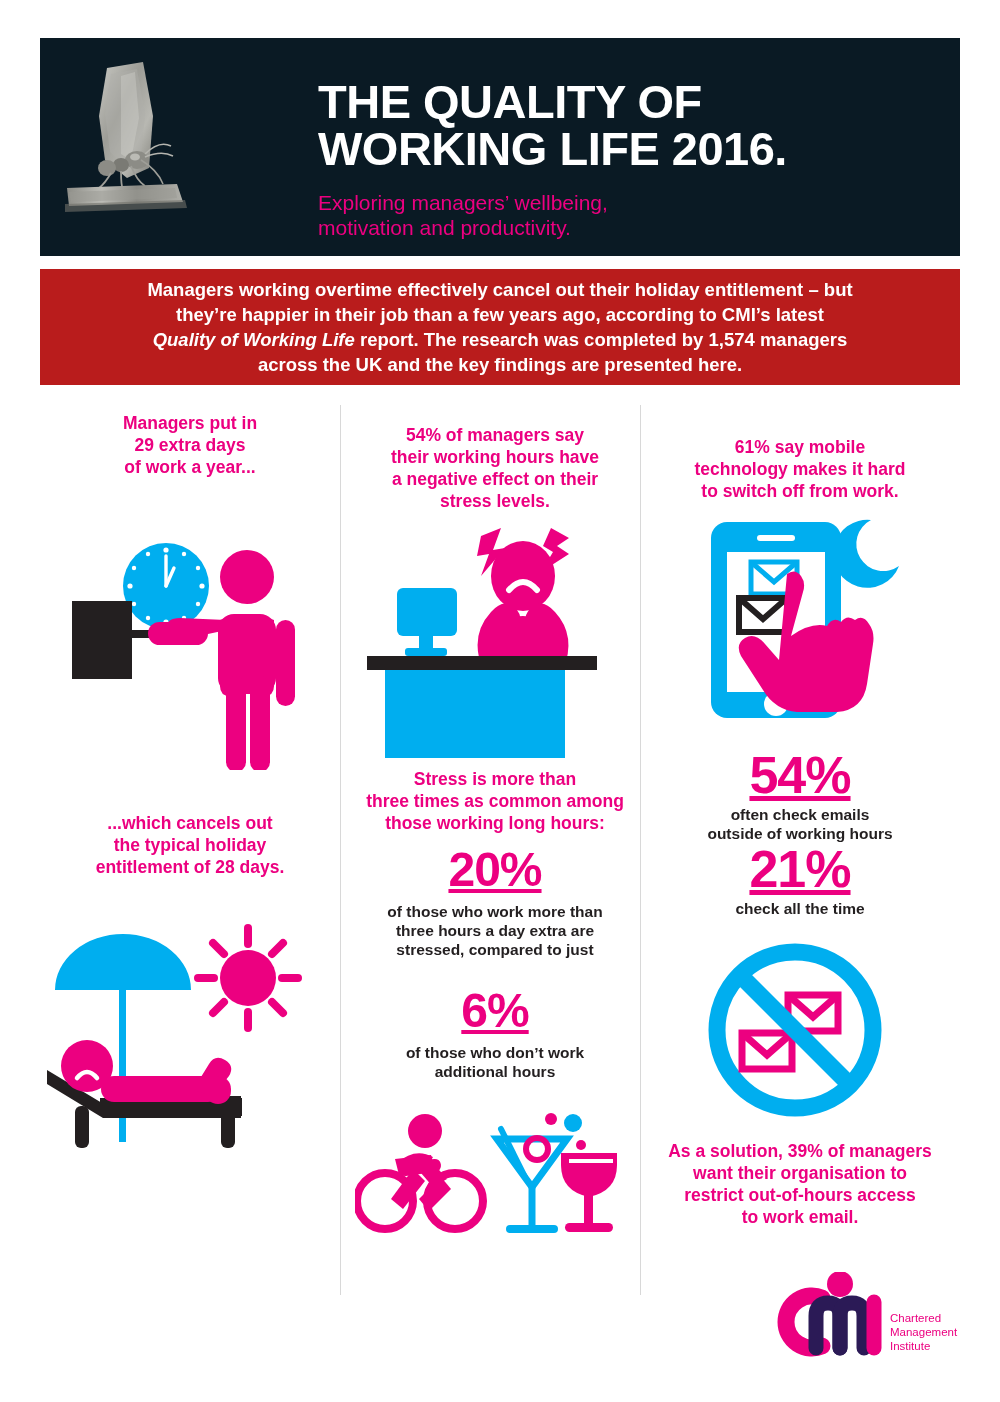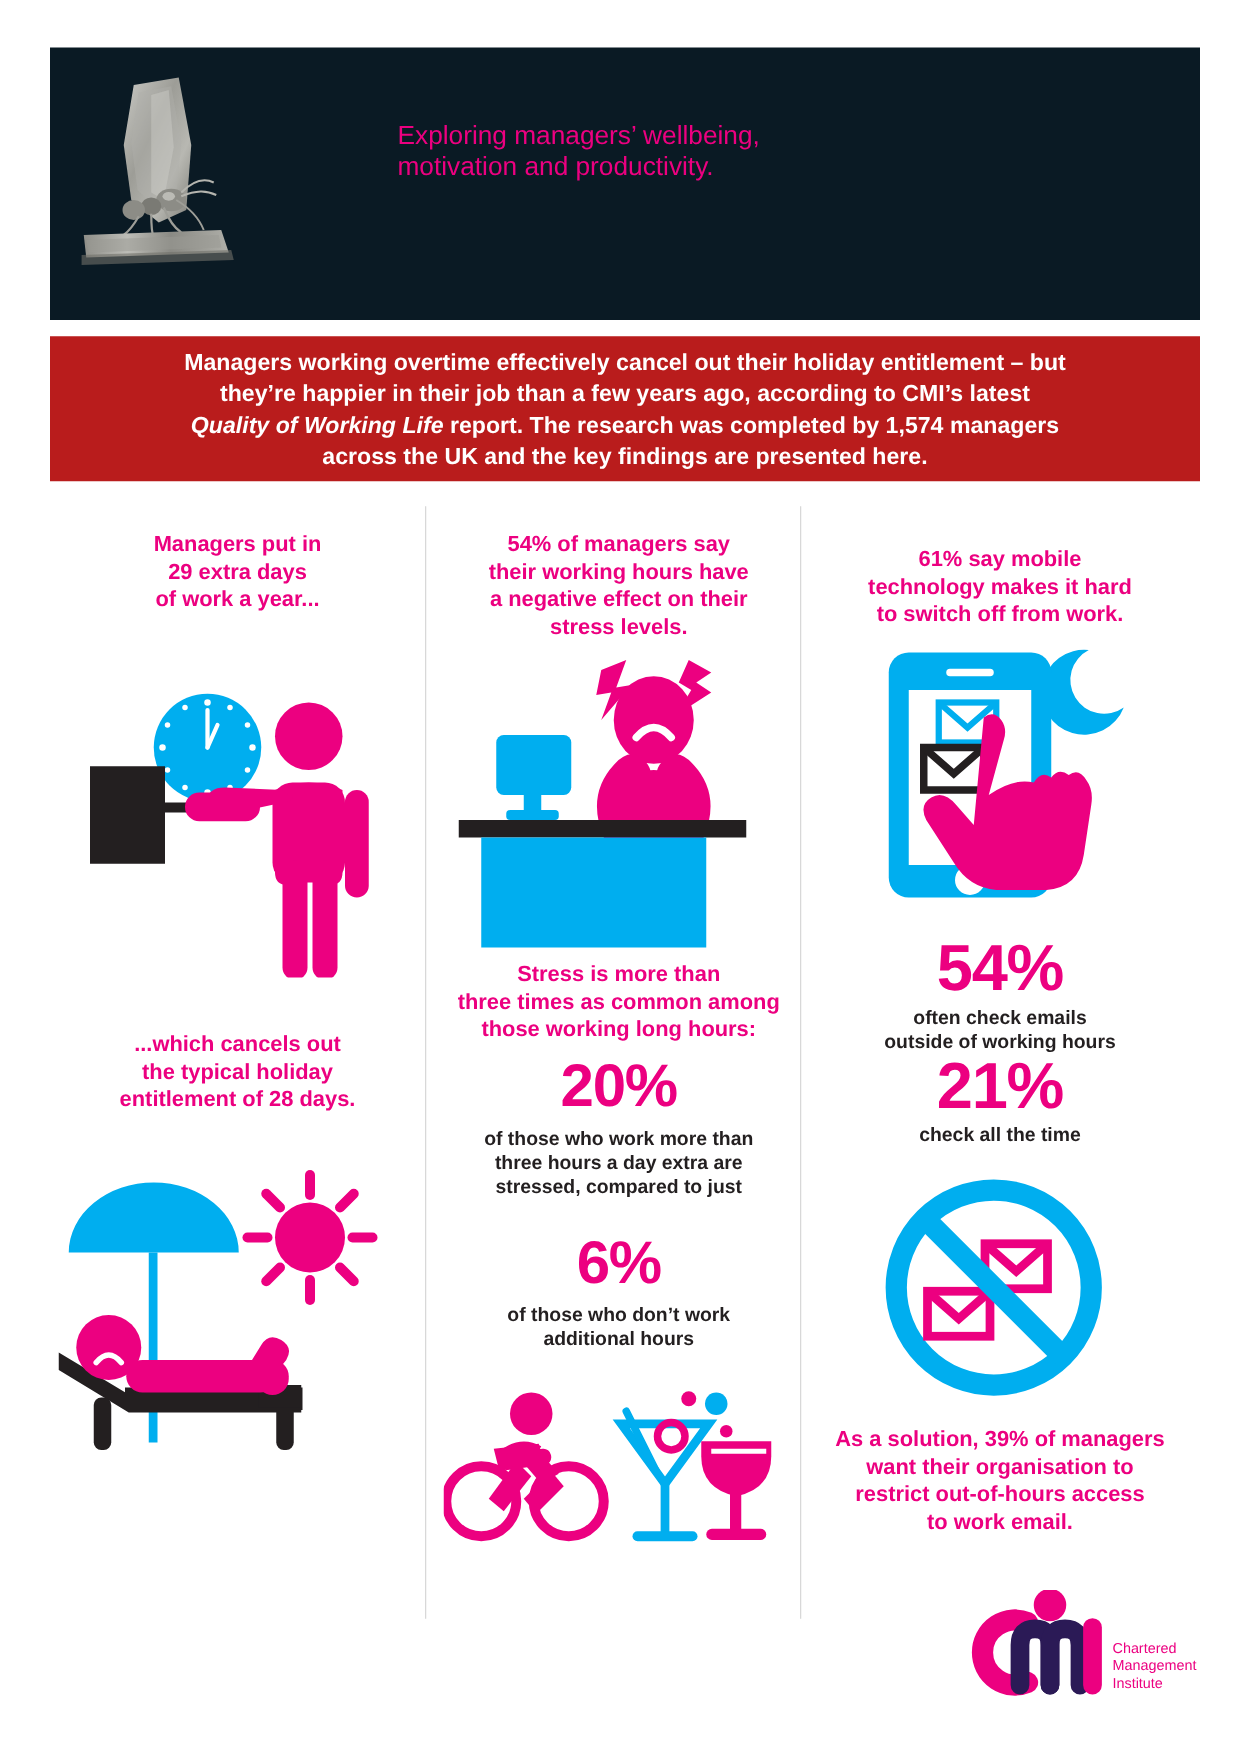--- a/index.html
+++ b/index.html
@@ -75,21 +75,21 @@
   .cap-pink{
     color:#ec0080;font-weight:bold;font-size:17.5px;line-height:22px;
     text-align:center;margin:0;white-space:pre-line;
   }
   .cap-dark{
     color:#231f20;font-weight:bold;font-size:15.5px;line-height:19px;
     text-align:center;margin:0;white-space:pre-line;
   }
   .bignum{
     color:#ec0080;font-weight:bold;font-size:48px;line-height:52px;
-    text-align:center;margin:0;letter-spacing:-1px;
+    text-align:center;margin:0;letter-spacing:-1px;text-decoration:underline;
   }
   .art{position:relative;margin:0 auto;}
 
   
   .logo{
     position:absolute;left:770px;top:1272px;width:190px;height:100px;
   }
 </style>
 </head>
 <body>
@@ -132,20 +132,22 @@
         <path d="M46 117 C42 124 38 129 34 132" stroke="#9e9e98" stroke-width="1.8" fill="none"></path>
         <path d="M76 104 C86 110 94 118 98 128" stroke="#9e9e98" stroke-width="1.6" fill="none"></path>
 
         <path d="M2 132 L112 128 L118 146 L4 150 Z" fill="url(#groundg)"></path>
         <path d="M4 136 L110 132 L112 142 L6 146 Z" fill="#9a9a94" opacity="0.5"></path>
         <path d="M0 148 L120 144 L122 152 L0 156 Z" fill="#6f6f69" opacity="0.6"></path>
       </svg>
     </div>
 
     <div class="header-text">
+      <h1 class="title">THE QUALITY OF
+WORKING LIFE 2016.</h1>
       <div class="subtitle">Exploring managers’ wellbeing,
 motivation and productivity.</div>
     </div>
   </div>
 
   <div class="intro">
     <div class="intro-text">
       <span>Managers working overtime effectively cancel out their holiday entitlement – but</span><br>
       <span>they’re happier in their job than a few years ago, according to CMI’s latest</span><br>
       <i>Quality of Working Life</i><span> report. The research was completed by 1,574 managers</span><br>
@@ -153,21 +155,21 @@
     </div>
   </div>
 
   <div class="cols">
 
     <div class="divider div1"></div>
     <div class="divider div2"></div>
 
     <div class="col col1">
 
-      <div class="head-pink" style="margin-top:24px;">Managers put in
+      <div class="head-pink" style="margin-top:12px;">Managers put in
 29 extra days
 of work a year...</div>
 
       <div class="art" style="width:280px;height:280px;margin-top:12px;">
         <svg width="280" height="280" viewBox="0 0 280 280">
 
           <circle cx="116" cy="96" r="43" fill="#00aeef"></circle>
           <g fill="#ffffff">
             <circle cx="116" cy="60" r="2.6"></circle>
               <circle cx="134" cy="64" r="2.2"></circle>

